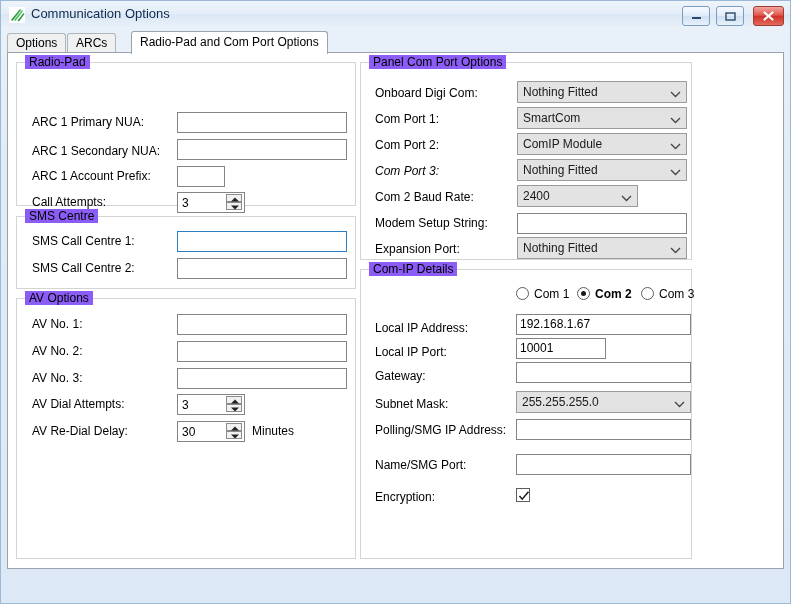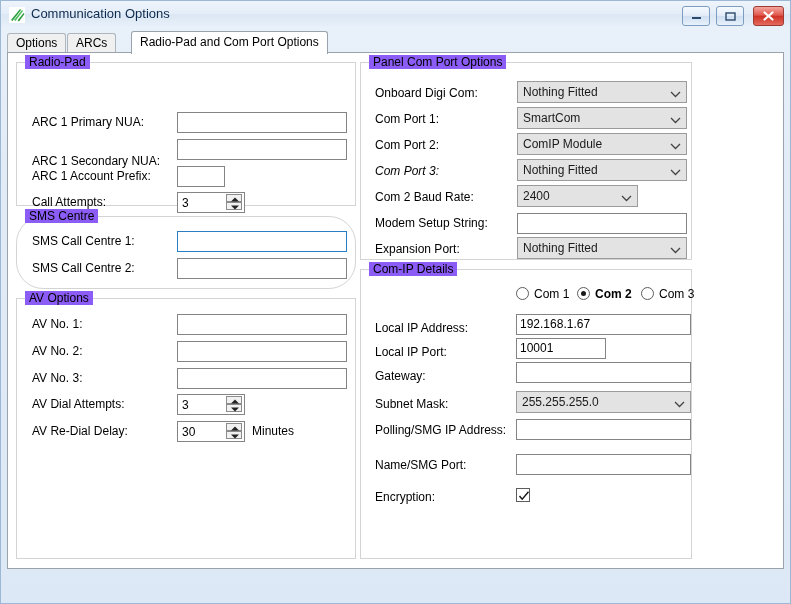--- a/index.html
+++ b/index.html
@@ -213,21 +213,21 @@
 
   <div id="tabpage">
 
     <div class="group" style="left:8px;top:9px;width:340px;height:144px;">
       <span class="glabel">Radio-Pad</span>
 
 
       <span class="fieldlabel" style="left:15px;top:52px;">ARC 1 Primary NUA:</span>
       <div class="txt" style="left:160px;top:49px;width:170px;"></div>
 
-      <span class="fieldlabel" style="left:15px;top:91px;">ARC 1 Secondary NUA:</span>
+      <span class="fieldlabel" style="left:15px;top:81px;">ARC 1 Secondary NUA:</span>
       <div class="txt" style="left:160px;top:76px;width:170px;"></div>
 
       <span class="fieldlabel" style="left:15px;top:106px;">ARC 1 Account Prefix:</span>
       <div class="txt" style="left:160px;top:103px;width:48px;"></div>
 
       <span class="fieldlabel" style="left:15px;top:132px;">Call Attempts:</span>
       <div class="spin" style="left:160px;top:129px;width:68px;">
         <span class="sval">3</span>
         <span class="sbtns">
           <span class="sb up">
@@ -237,21 +237,21 @@
             </span>
           <span class="sb dn">
               <svg width="10" height="5" viewBox="0 0 10 5">
                 <path d="M5 4.4 L1 0.6 L9 0.6 Z" fill="#222"></path>
               </svg>
             </span>
         </span>
       </div>
     </div>
 
-    <div class="group" style="left:8px;top:163px;width:340px;height:73px;border-radius:27px;">
+    <div class="group" style="left:8px;top:163px;width:340px;height:73px;">
       <span class="glabel">SMS Centre</span>
 
       <span class="fieldlabel" style="left:15px;top:17px;">SMS Call Centre 1:</span>
       <div class="txt focus" style="left:160px;top:14px;width:170px;"></div>
 
       <span class="fieldlabel" style="left:15px;top:44px;">SMS Call Centre 2:</span>
       <div class="txt" style="left:160px;top:41px;width:170px;"></div>
     </div>
 
     <div class="group" style="left:8px;top:245px;width:340px;height:261px;">

